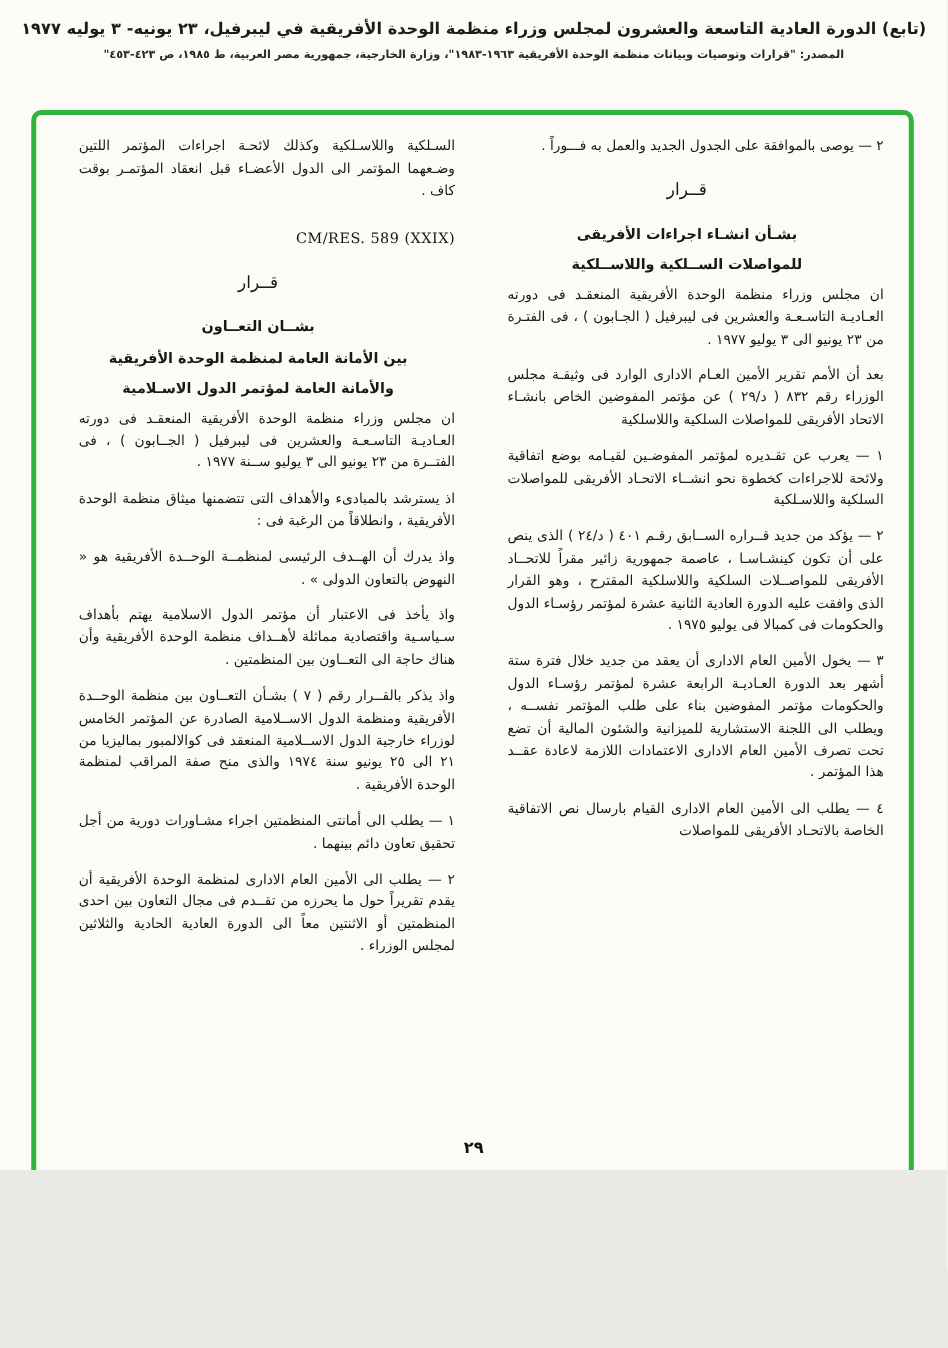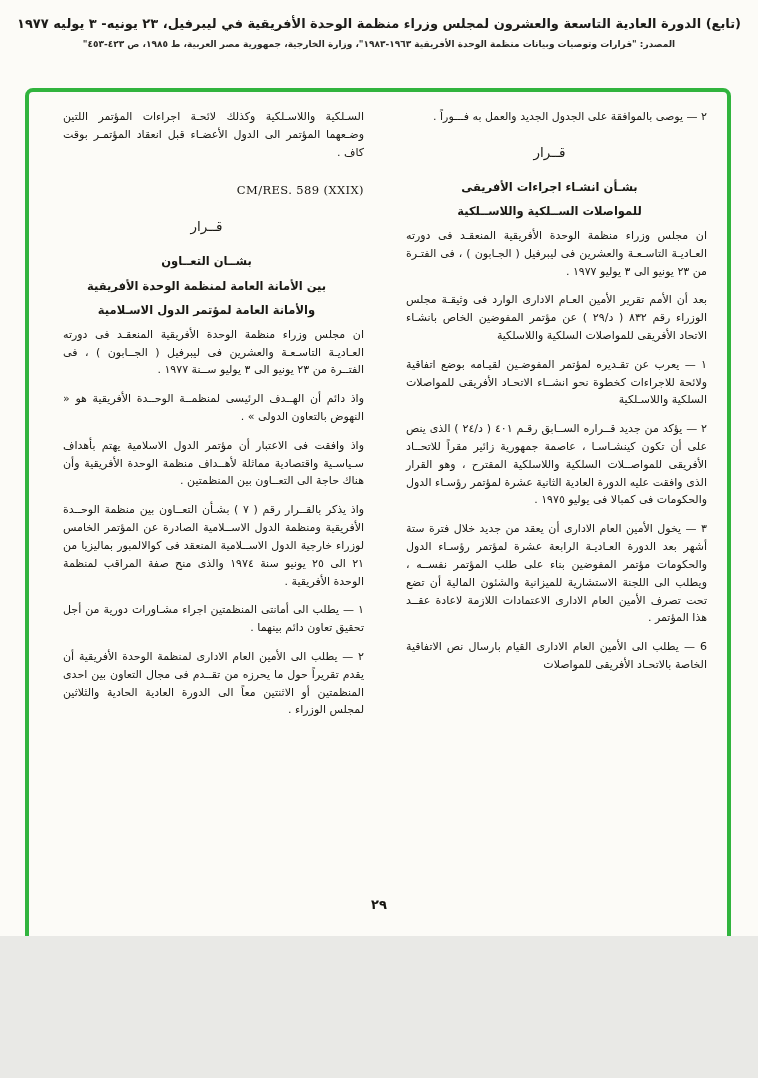--- a/index.html
+++ b/index.html
@@ -81,21 +81,21 @@
     margin: 16px 0 14px 0;
   }
   .block-subtitle {
     text-align: center;
     font-weight: bold;
     font-size: 11.5px;
     margin: 4px 0 6px 0;
   }
   .page-number {
     position: absolute;
-    bottom: 24px;
+    bottom: 10px;
     left: 0;
     width: 100%;
     text-align: center;
     font-weight: bold;
     font-size: 13px;
     color: #15140f;
   }
 </style>
 </head>
 <body>
@@ -112,32 +112,33 @@
       <div class="col" id="col-right">
           <div class="block block-p"><b>٢ — يوصى </b>بالموافقة على الجدول الجديد والعمل به فـــوراً .</div>
           <div class="block block-title">قــرار</div>
           <div class="block block-subtitle">بشـأن انشـاء اجراءات الأفريقى</div>
           <div class="block block-subtitle">للمواصلات الســلكية واللاســلكية</div>
           <div class="block block-p">ان مجلس وزراء منظمة الوحدة الأفريقية المنعقـد فى دورته العـاديـة التاسـعـة والعشرين فى ليبرفيل ( الجـابون ) ، فى الفتـرة من ٢٣ يونيو الى ٣ يوليو ١٩٧٧ .</div>
           <div class="block block-p"><b>بعد أن الأمم </b>تقرير الأمين العـام الادارى الوارد فى وثيقـة مجلس الوزراء رقم ٨٣٢ ( د/٢٩ ) عن مؤتمر المفوضين الخاص بانشـاء الاتحاد الأفريقى للمواصلات السلكية واللاسلكية</div>
           <div class="block block-p"><b>١ — يعرب عن </b>تقـديره لمؤتمر المفوضـين لقيـامه بوضع اتفاقية ولائحة للاجراءات كخطوة نحو انشــاء الاتحـاد الأفريقى للمواصلات السلكية واللاسـلكية</div>
           <div class="block block-p"><b>٢ — يؤكد من جديد </b>قــراره الســابق رقـم ٤٠١ ( د/٢٤ ) الذى ينص على أن تكون كينشـاسـا ، عاصمة جمهورية زائير مقراً للاتحــاد الأفريقى للمواصــلات السلكية واللاسلكية المقترح ، وهو القرار الذى وافقت عليه الدورة العادية الثانية عشرة لمؤتمر رؤسـاء الدول والحكومات فى كمبالا فى يوليو ١٩٧٥ .</div>
           <div class="block block-p"><b>٣ — يخول </b>الأمين العام الادارى أن يعقد من جديد خلال فترة ستة أشهر بعد الدورة العـاديـة الرابعة عشرة لمؤتمر رؤسـاء الدول والحكومات مؤتمر المفوضين بناء على طلب المؤتمر نفســه ، ويطلب الى اللجنة الاستشارية للميزانية والشئون المالية أن تضع تحت تصرف الأمين العام الادارى الاعتمادات اللازمة لاعادة عقــد هذا المؤتمر .</div>
-          <div class="block block-p"><b>6 — يطلب </b>الى الأمين العام الادارى القيام بارسال نص الاتفاقية الخاصة بالاتحـاد الأفريقى للمواصلات</div>
+          <div class="block block-p"><b>٤ — يطلب </b>الى الأمين العام الادارى القيام بارسال نص الاتفاقية الخاصة بالاتحـاد الأفريقى للمواصلات</div>
         </div>
       <div class="col" id="col-left">
           <div class="block block-p">السـلكية واللاسـلكية وكذلك لائحـة اجراءات المؤتمر اللتين وضـعهما المؤتمر الى الدول الأعضـاء قبل انعقاد المؤتمـر بوقت كاف .</div>
           <div class="block block-ref">CM/RES. 589 (XXIX)</div>
           <div class="block block-title">قــرار</div>
           <div class="block block-subtitle">بشــان التعــاون</div>
           <div class="block block-subtitle">بين الأمانة العامة لمنظمة الوحدة الأفريقية</div>
           <div class="block block-subtitle">والأمانة العامة لمؤتمر الدول الاسـلامية</div>
           <div class="block block-p">ان مجلس وزراء منظمة الوحدة الأفريقية المنعقـد فى دورته العـاديـة التاسـعـة والعشرين فى ليبرفيل ( الجــابون ) ، فى الفتــرة من ٢٣ يونيو الى ٣ يوليو ســنة ١٩٧٧ .</div>
-          <div class="block block-p"><b>واذ دائم </b>أن الهــدف الرئيسى لمنظمــة الوحــدة الأفريقية هو « النهوض بالتعاون الدولى » .</div>
-          <div class="block block-p"><b>واذ وافقت فى الاعتبار </b>أن مؤتمر الدول الاسلامية يهتم بأهداف سـياسـية واقتصادية مماثلة لأهــداف منظمة الوحدة الأفريقية وأن هناك حاجة الى التعــاون بين المنظمتين .</div>
+          <div class="block block-p"><b>اذ يسترشد </b>بالمبادىء والأهداف التى تتضمنها ميثاق منظمة الوحدة الأفريقية ، وانطلاقاً من الرغبة فى :</div>
+          <div class="block block-p"><b>واذ يدرك </b>أن الهــدف الرئيسى لمنظمــة الوحــدة الأفريقية هو « النهوض بالتعاون الدولى » .</div>
+          <div class="block block-p"><b>واذ يأخذ فى الاعتبار </b>أن مؤتمر الدول الاسلامية يهتم بأهداف سـياسـية واقتصادية مماثلة لأهــداف منظمة الوحدة الأفريقية وأن هناك حاجة الى التعــاون بين المنظمتين .</div>
           <div class="block block-p"><b>واذ يذكر </b>بالقــرار رقم ( ٧ ) بشـأن التعــاون بين منظمة الوحــدة الأفريقية ومنظمة الدول الاســلامية الصادرة عن المؤتمر الخامس لوزراء خارجية الدول الاســلامية المنعقد فى كوالالمبور بماليزيا من ٢١ الى ٢٥ يونيو سنة ١٩٧٤ والذى منح صفة المراقب لمنظمة الوحدة الأفريقية .</div>
           <div class="block block-p"><b>١ — يطلب </b>الى أمانتى المنظمتين اجراء مشـاورات دورية من أجل تحقيق تعاون دائم بينهما .</div>
           <div class="block block-p"><b>٢ — يطلب </b>الى الأمين العام الادارى لمنظمة الوحدة الأفريقية أن يقدم تقريراً حول ما يحرزه من تقــدم فى مجال التعاون بين احدى المنظمتين أو الاثنتين معاً الى الدورة العادية الحادية والثلاثين لمجلس الوزراء .</div>
         </div>
     </div>
   </div>
 
   <div class="page-number">٢٩</div>
 
 </div>

